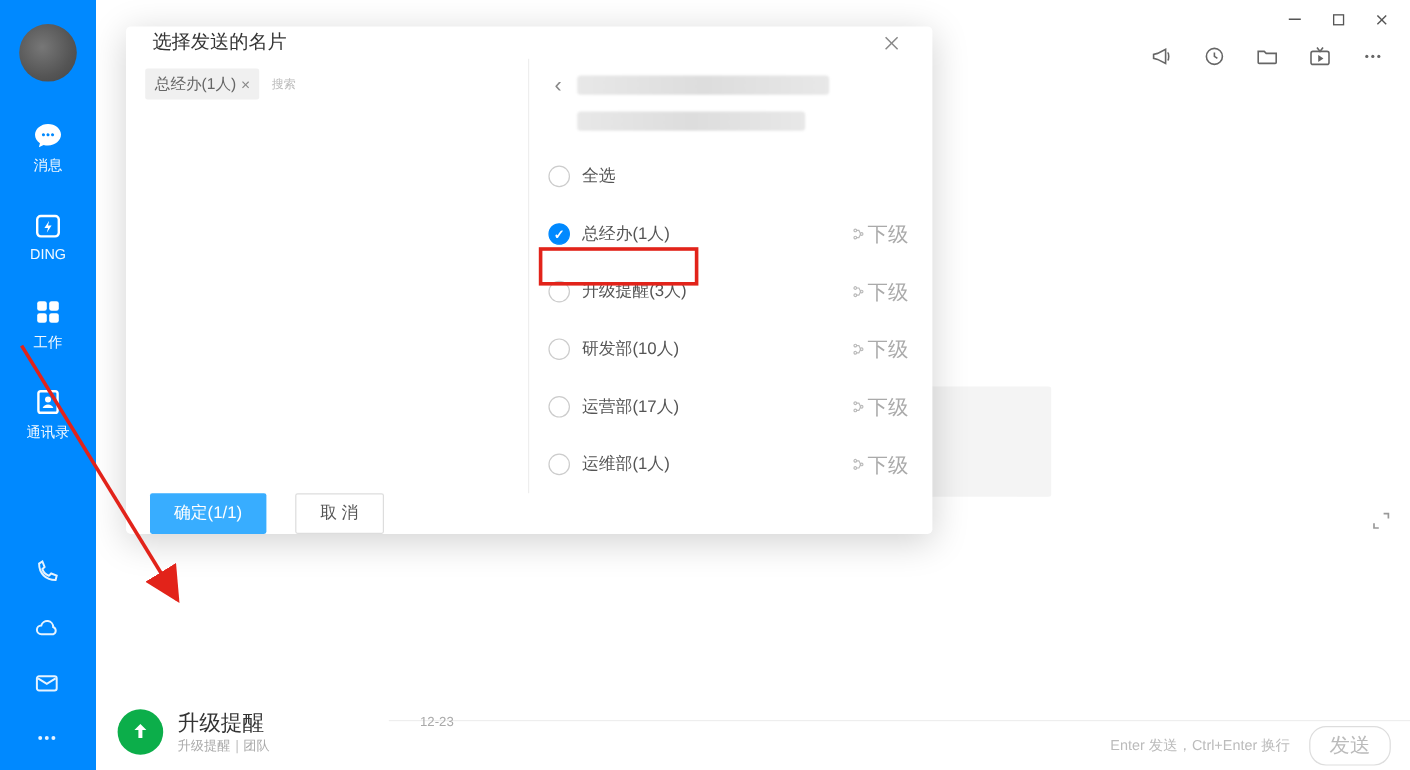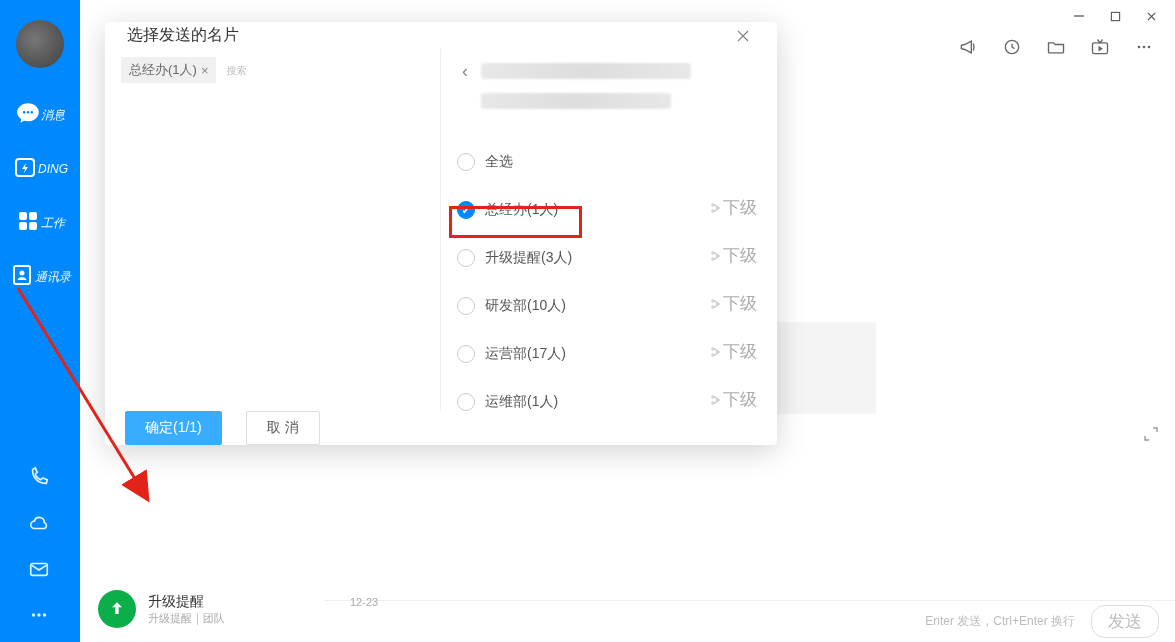--- a/index.html
+++ b/index.html
@@ -9,21 +9,21 @@
   .leftnav {
     position: absolute; left: 0; top: 0; width: 80px; height: 642px;
     background: #0089ff; display: flex; flex-direction: column; align-items: center;
     color: #fff; padding-top: 20px;
   }
   .avatar-circle {
     width: 48px; height: 48px; border-radius: 50%;
     background: radial-gradient(circle at 40% 40%, #777, #555 60%, #444);
     margin-bottom: 32px;
   }
-  .nav-item { display:flex; flex-direction:row; align-items:center; margin-bottom: 28px; cursor:pointer;font-style:italic; }
+  .nav-item { display:flex; flex-direction:column; align-items:center; margin-bottom: 28px; cursor:pointer; }
   .nav-item .icon { width: 26px; height: 26px; display:flex; align-items:center; justify-content:center; }
   .nav-item .label { font-size: 12px; margin-top: 4px; opacity: .95; }
   .nav-bottom { margin-top: auto; display:flex; flex-direction:column; align-items:center; padding-bottom: 14px; gap: 22px; }
   .nav-bottom .icon { width: 24px; height: 24px; opacity: .9; }
 
   
   .main { position:absolute; left:80px; top:0; right:0; bottom:0; background:#fff; }
 
   
   .win-controls { position:absolute; top:4px; right:6px; display:flex; gap: 0; }
@@ -34,21 +34,21 @@
   .top-icons .ticon { width:22px; height:22px; display:flex; align-items:center; justify-content:center; cursor:pointer; }
 
   
   .chat-footer { position:absolute; left:244px; right:0; bottom:0; height:42px; display:flex; align-items:center; justify-content:flex-end; padding:0 16px; font-size:12px; color:#bbb; gap:16px; border-top:1px solid #eee; background:#fff; }
   .send-btn { padding:4px 16px; border:1px solid #ddd; border-radius: 14px; color:#bbb; font-size:17px; cursor:pointer; }
   .expand-icon { position:absolute; right:16px; bottom:200px; width:16px; height:16px; color:#999; }
 
   
   .upgrade-item { position:absolute; left:18px; top:590px; display:flex; align-items:center; gap:12px; }
   .upgrade-badge { width:38px; height:38px; border-radius:50%; background:#0cae4a; display:flex; align-items:center; justify-content:center; }
-  .upgrade-text .title { font-size:14px; color:#333; }
+  .upgrade-text .title { font-size:18px; color:#333; }
   .upgrade-text .sub { font-size:11px; color:#aaa; }
   .upgrade-date { position:absolute; left:270px; top:596px; font-size:11px; color:#aaa; }
 
   
   .modal { position:absolute; left:105px; top:22px; width:672px; height:423px; background:#fff;
            box-shadow: 0 6px 30px rgba(0,0,0,.18); border-radius:4px; display:flex; flex-direction:column; }
   .modal-header { height:60px; display:flex; align-items:center; padding:0 22px; }
   .modal-title { font-size:16px; color:#333; }
   .modal-close { margin-left:auto; font-size:18px; color:#888; cursor:pointer; width:24px; height:24px; display:flex; align-items:center; justify-content:center; }
   .modal-body { flex:1; display:flex; }
@@ -60,21 +60,21 @@
   .chip .x { cursor:pointer; font-size:13px; color:#888; }
   .search-input { flex:1; border:none; outline:none; font-size:10px; color:#8b5cf6; padding:4px; }
   .search-input::placeholder { color:#bbb; }
 
   .crumb-row { display:flex; align-items:center; gap:8px; margin-bottom: 8px; height:28px; }
   .crumb-back { font-size:18px; color:#888; cursor:pointer; width:16px; text-align:center; }
   .blur-bar { height:16px; border-radius:3px; background:linear-gradient(90deg,#e8e8e8,#ddd,#e8e8e8); filter: blur(1px); }
   .blur1 { width:210px; }
   .blur2 { width:190px; margin-left:24px; margin-bottom:14px; }
 
-  .dept-row { display:flex; align-items:flex-end; height:48px; gap:10px; }
+  .dept-row { display:flex; align-items:center; height:48px; gap:10px; }
   .radio { width:18px; height:18px; border-radius:50%; border:1px solid #ccc; flex-shrink:0; display:flex; align-items:center; justify-content:center; }
   .radio.checked { background:#0089ff; border-color:#0089ff; }
   .radio.checked::after { content:"✓"; color:#fff; font-size:11px; font-weight:bold; }
   .dept-label { font-size:14px; color:#555; flex:1; }
   .sub-link { font-size:17px; color:#aaa; display:flex; align-items:center; gap:2px; cursor:pointer; }
   .sub-link svg { width:12px; height:12px; }
 
   .red-box { position:absolute; border:3px solid #e2231a; pointer-events:none; }
   .red-box.box1 { left:449px; top:206px; width:133px; height:32px; }
 

